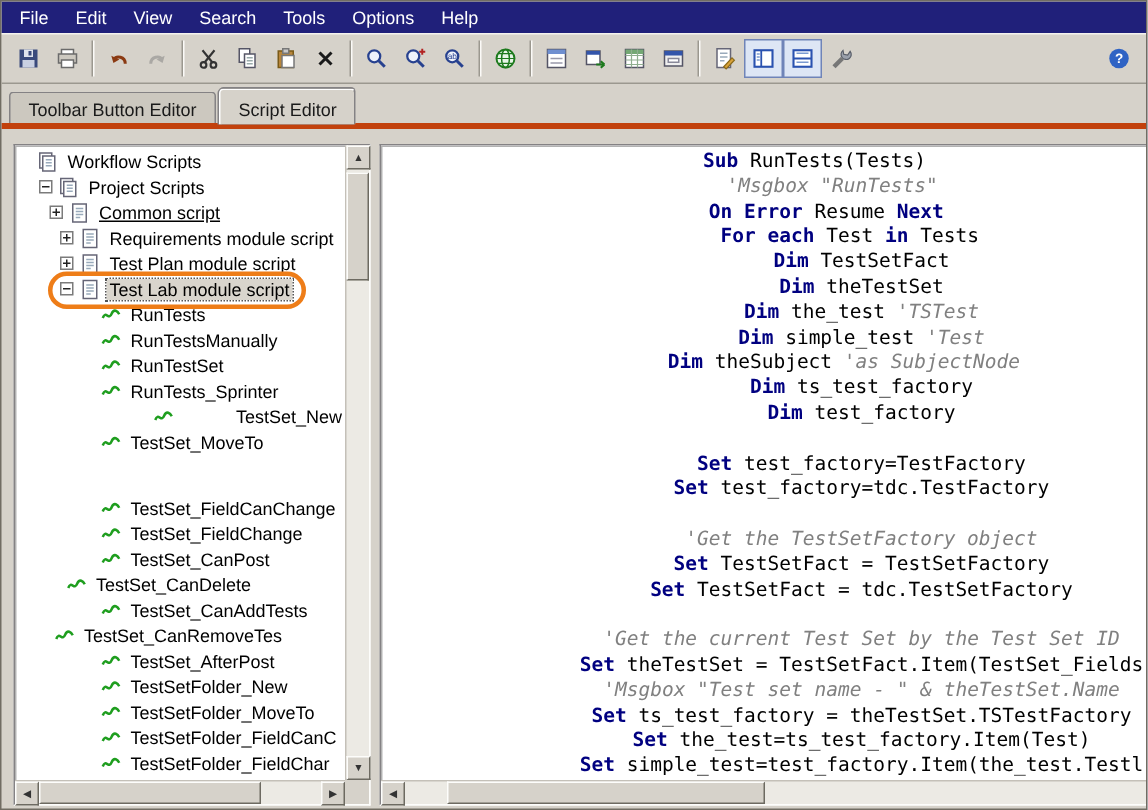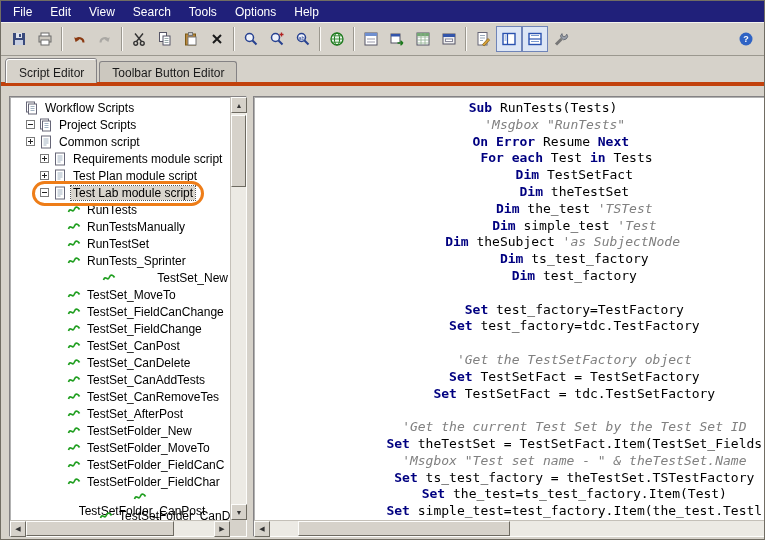--- a/index.html
+++ b/index.html
@@ -229,22 +229,22 @@
       </div>
       <div class="tb-btn right">
         <span class="tb-ic"><svg viewBox="0 0 16 16" width="16" height="16">
             <circle cx="8" cy="8" r="6.5" fill="#2f63c4"></circle>
             <text x="8" y="11.2" font-size="9" font-weight="bold" text-anchor="middle" fill="#fff" font-family="Liberation Sans, sans-serif">?</text>
           </svg></span>
       </div>
     </div>
 
   <div class="tabrow" id="tabrow">
+      <div class="tab">Toolbar Button Editor</div>
       <div class="tab active">Script Editor</div>
-      <div class="tab">Toolbar Button Editor</div>
     </div>
 
   <div class="content">
 
     <div class="panel tree-panel">
       <div class="panel-body tree-body" id="treeBody">
           <div class="tree-row" style="padding-left: 2px;">
             <span class="exp-spacer"></span>
             <span class="tree-ic">
               <svg viewBox="0 0 14 14" width="14" height="14">
@@ -259,21 +259,21 @@
             <span class="expander"></span>
             <span class="tree-ic">
               <svg viewBox="0 0 14 14" width="14" height="14">
                 <rect x="1.5" y="1" width="8" height="10" fill="#fff" stroke="#667"></rect>
                 <rect x="3.5" y="3" width="8" height="10" fill="#fff" stroke="#667"></rect>
                 <path d="M5.5 5.5 h4 M5.5 7.5 h4 M5.5 9.5 h4" stroke="#9ab" stroke-width=".9"></path>
               </svg>
             </span>
             <span class="tree-label">Project Scripts</span>
           </div>
-          <div class="tree-row" style="padding-left: 16px;">
+          <div class="tree-row" style="padding-left: 23px; text-decoration: underline;">
             <span class="expander plus"></span>
             <span class="tree-ic">
               <svg viewBox="0 0 14 14" width="14" height="14">
                 <rect x="2.5" y="1" width="9" height="12" fill="#fff" stroke="#667"></rect>
                 <path d="M4.5 4 h5 M4.5 6 h5 M4.5 8 h5 M4.5 10 h3" stroke="#9ab" stroke-width=".9"></path>
               </svg>
             </span>
             <span class="tree-label">Common script</span>
           </div>
           <div class="tree-row" style="padding-left: 30px;">
@@ -353,21 +353,21 @@
           </div>
           <div class="tree-row" style="padding-left: 44px;">
             <span class="exp-spacer"></span>
             <span class="tree-ic">
               <svg viewBox="0 0 14 14" width="14" height="14">
                 <path d="M1.5 9 C3.5 3.5, 5.5 11, 7.5 6 C9 2.5, 11.5 4.5, 12.5 6.5" fill="none" stroke="#1f9e1f" stroke-width="1.7"></path>
               </svg>
             </span>
             <span class="tree-label">TestSet_MoveTo</span>
           </div>
-          <div class="tree-row" style="padding-left: 44px;">
+          <div class="tree-row" style="padding-left: 44px; margin-top: 27px;">
             <span class="exp-spacer"></span>
             <span class="tree-ic">
               <svg viewBox="0 0 14 14" width="14" height="14">
                 <path d="M1.5 9 C3.5 3.5, 5.5 11, 7.5 6 C9 2.5, 11.5 4.5, 12.5 6.5" fill="none" stroke="#1f9e1f" stroke-width="1.7"></path>
               </svg>
             </span>
             <span class="tree-label">TestSet_FieldCanChange</span>
           </div>
           <div class="tree-row" style="padding-left: 44px;">
             <span class="exp-spacer"></span>
@@ -380,39 +380,39 @@
           </div>
           <div class="tree-row" style="padding-left: 44px;">
             <span class="exp-spacer"></span>
             <span class="tree-ic">
               <svg viewBox="0 0 14 14" width="14" height="14">
                 <path d="M1.5 9 C3.5 3.5, 5.5 11, 7.5 6 C9 2.5, 11.5 4.5, 12.5 6.5" fill="none" stroke="#1f9e1f" stroke-width="1.7"></path>
               </svg>
             </span>
             <span class="tree-label">TestSet_CanPost</span>
           </div>
-          <div class="tree-row" style="padding-left: 44px;">
+          <div class="tree-row" style="padding-left: 21px;">
             <span class="exp-spacer"></span>
             <span class="tree-ic">
               <svg viewBox="0 0 14 14" width="14" height="14">
                 <path d="M1.5 9 C3.5 3.5, 5.5 11, 7.5 6 C9 2.5, 11.5 4.5, 12.5 6.5" fill="none" stroke="#1f9e1f" stroke-width="1.7"></path>
               </svg>
             </span>
             <span class="tree-label">TestSet_CanDelete</span>
           </div>
           <div class="tree-row" style="padding-left: 44px;">
             <span class="exp-spacer"></span>
             <span class="tree-ic">
               <svg viewBox="0 0 14 14" width="14" height="14">
                 <path d="M1.5 9 C3.5 3.5, 5.5 11, 7.5 6 C9 2.5, 11.5 4.5, 12.5 6.5" fill="none" stroke="#1f9e1f" stroke-width="1.7"></path>
               </svg>
             </span>
             <span class="tree-label">TestSet_CanAddTests</span>
           </div>
-          <div class="tree-row" style="padding-left: 44px;">
+          <div class="tree-row" style=" margin-left: 13px;">
             <span class="exp-spacer"></span>
             <span class="tree-ic">
               <svg viewBox="0 0 14 14" width="14" height="14">
                 <path d="M1.5 9 C3.5 3.5, 5.5 11, 7.5 6 C9 2.5, 11.5 4.5, 12.5 6.5" fill="none" stroke="#1f9e1f" stroke-width="1.7"></path>
               </svg>
             </span>
             <span class="tree-label">TestSet_CanRemoveTes</span>
           </div>
           <div class="tree-row" style="padding-left: 44px;">
             <span class="exp-spacer"></span>

